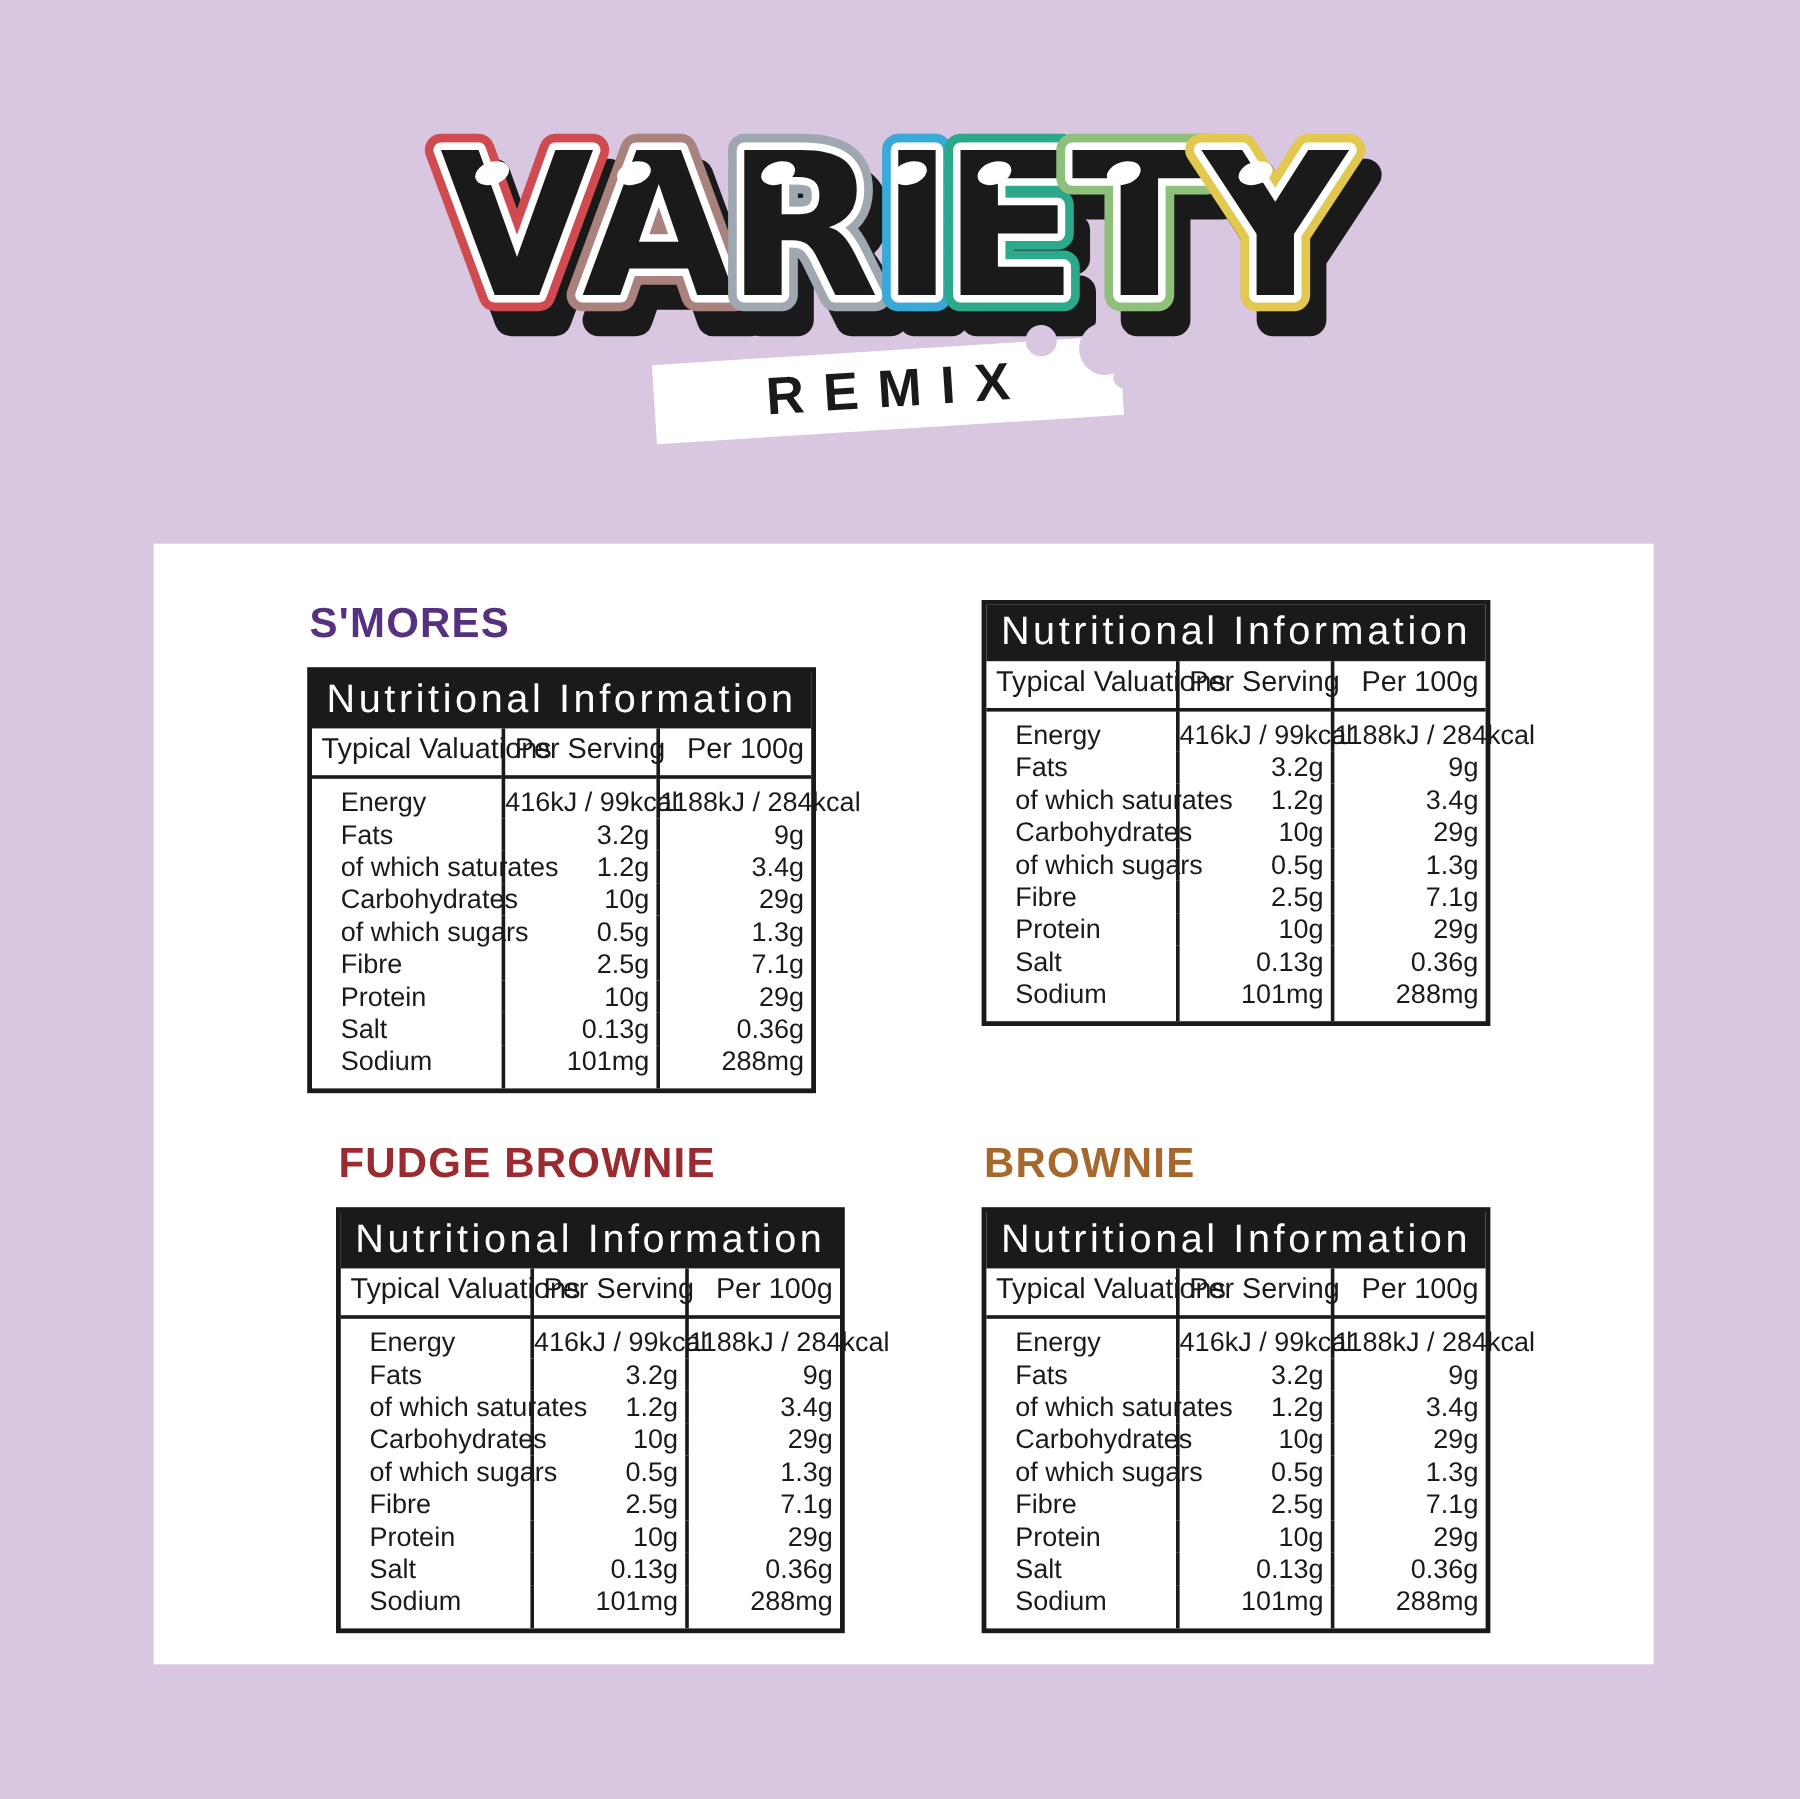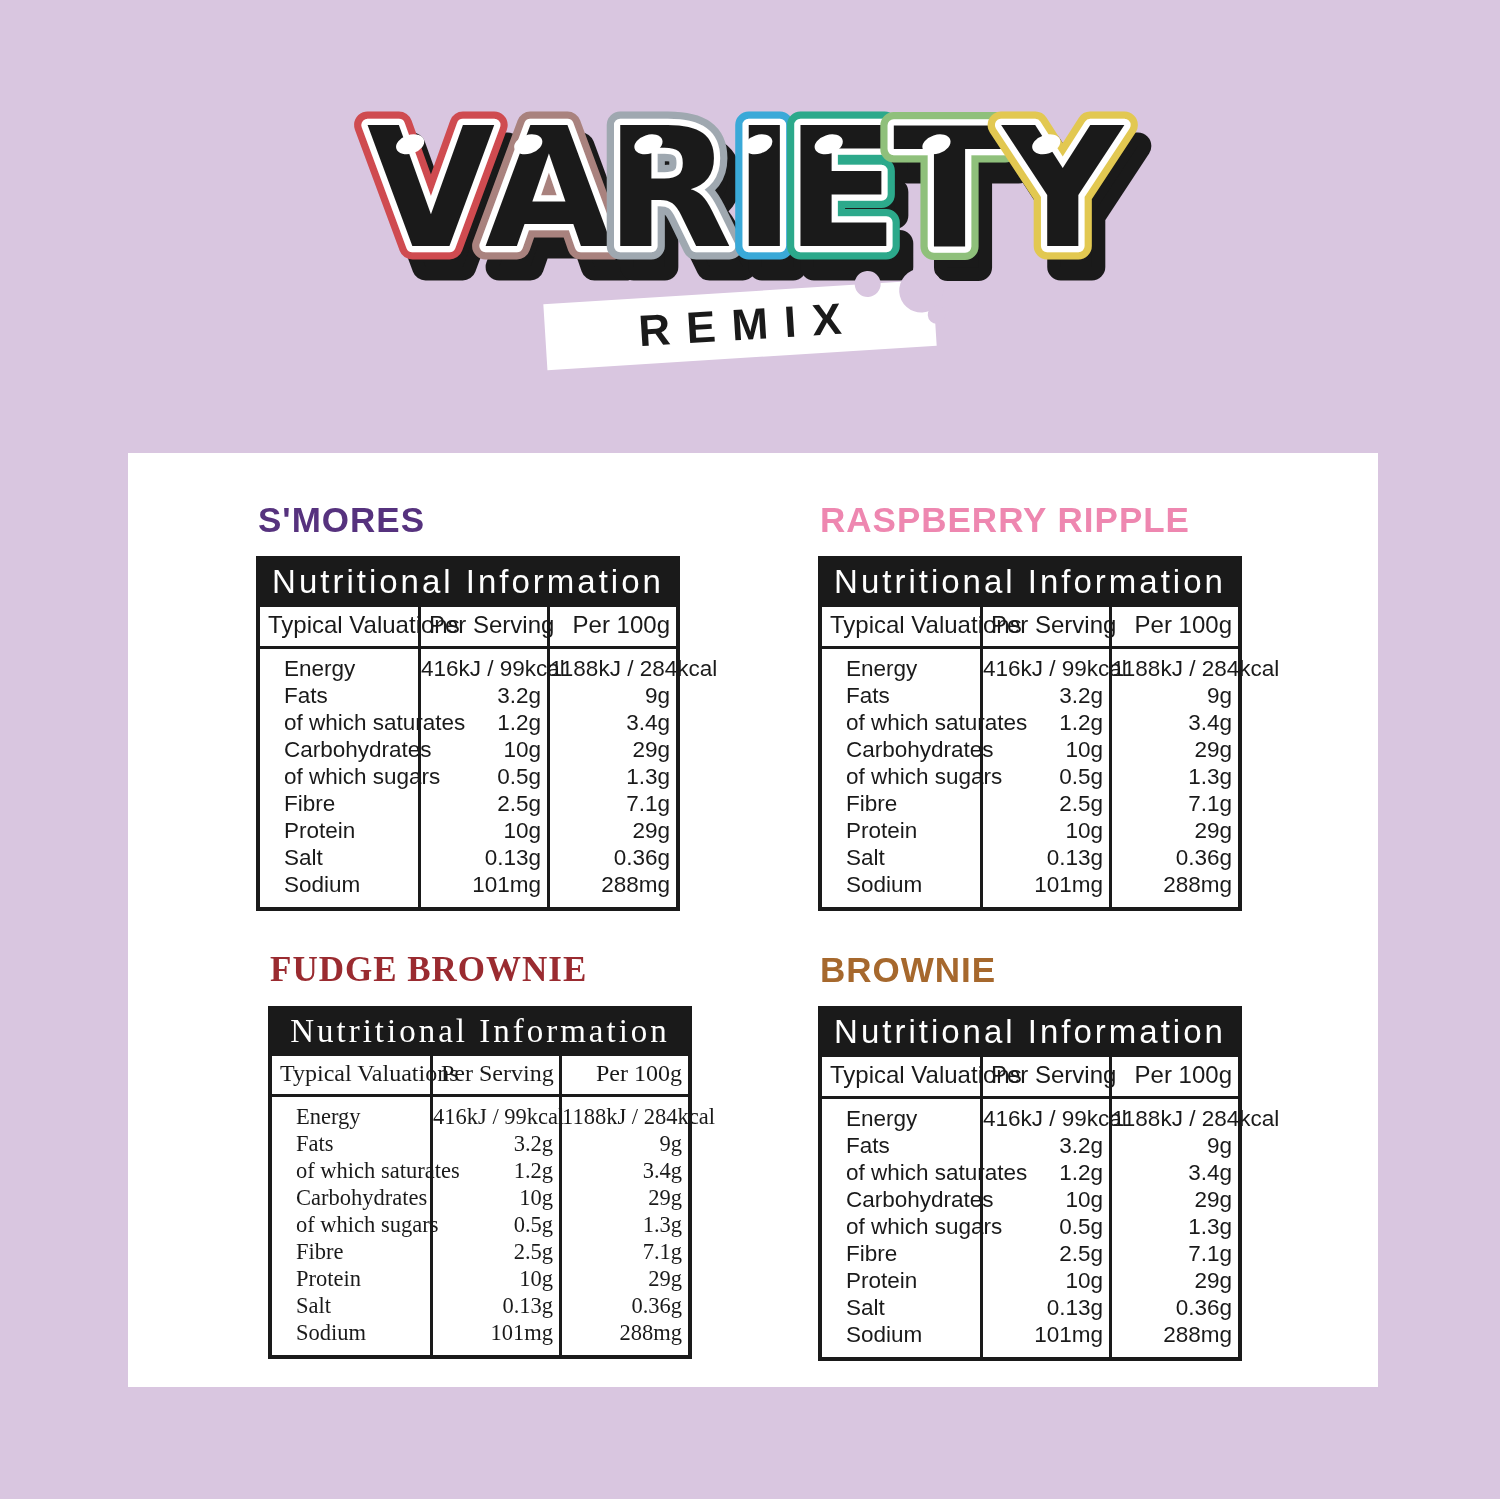--- a/index.html
+++ b/index.html
@@ -165,61 +165,60 @@
             <div class="c2">0.13g</div>
             <div class="c3">0.36g</div>
             <div class="c1 rb">Sodium</div>
             <div class="c2 rb">101mg</div>
             <div class="c3 rb">288mg</div>
           </div>
     </div>
   </div>
 
   <div class="section" style="left: 690px; top: 47px;">
-    <h2 class="flavor-heading" style="color: rgb(238, 135, 176);">RASPBERRY RIPPLE</h2>
-    <div class="nt-table">
-      <div class="nt-header">Nutritional Information</div>
-      <div class="nt-cols">
-        <div class="c1 col-h">Typical Valuations</div>
-        <div class="c2 col-h">Per Serving</div>
-        <div class="c3 col-h">Per 100g</div>
-      </div>
-      <div class="nt-body">
-            <div class="c1 rt">Energy</div>
-            <div class="c2 rt">416kJ / 99kcal</div>
-            <div class="c3 rt">1188kJ / 284kcal</div>
-            <div class="c1">Fats</div>
-            <div class="c2">3.2g</div>
-            <div class="c3">9g</div>
-            <div class="c1">of which saturates</div>
-            <div class="c2">1.2g</div>
-            <div class="c3">3.4g</div>
-            <div class="c1">Carbohydrates</div>
-            <div class="c2">10g</div>
-            <div class="c3">29g</div>
-            <div class="c1">of which sugars</div>
-            <div class="c2">0.5g</div>
-            <div class="c3">1.3g</div>
-            <div class="c1">Fibre</div>
-            <div class="c2">2.5g</div>
-            <div class="c3">7.1g</div>
-            <div class="c1">Protein</div>
-            <div class="c2">10g</div>
-            <div class="c3">29g</div>
-            <div class="c1">Salt</div>
-            <div class="c2">0.13g</div>
-            <div class="c3">0.36g</div>
-            <div class="c1 rb">Sodium</div>
-            <div class="c2 rb">101mg</div>
-            <div class="c3 rb">288mg</div>
-          </div>
-    </div>
-  </div>
-
-  <div class="section" style="left: 140px; top: 497px; font-family: Liberation Serif, serif;">
+    <div class="nt-table">
+      <div class="nt-header">Nutritional Information</div>
+      <div class="nt-cols">
+        <div class="c1 col-h">Typical Valuations</div>
+        <div class="c2 col-h">Per Serving</div>
+        <div class="c3 col-h">Per 100g</div>
+      </div>
+      <div class="nt-body">
+            <div class="c1 rt">Energy</div>
+            <div class="c2 rt">416kJ / 99kcal</div>
+            <div class="c3 rt">1188kJ / 284kcal</div>
+            <div class="c1">Fats</div>
+            <div class="c2">3.2g</div>
+            <div class="c3">9g</div>
+            <div class="c1">of which saturates</div>
+            <div class="c2">1.2g</div>
+            <div class="c3">3.4g</div>
+            <div class="c1">Carbohydrates</div>
+            <div class="c2">10g</div>
+            <div class="c3">29g</div>
+            <div class="c1">of which sugars</div>
+            <div class="c2">0.5g</div>
+            <div class="c3">1.3g</div>
+            <div class="c1">Fibre</div>
+            <div class="c2">2.5g</div>
+            <div class="c3">7.1g</div>
+            <div class="c1">Protein</div>
+            <div class="c2">10g</div>
+            <div class="c3">29g</div>
+            <div class="c1">Salt</div>
+            <div class="c2">0.13g</div>
+            <div class="c3">0.36g</div>
+            <div class="c1 rb">Sodium</div>
+            <div class="c2 rb">101mg</div>
+            <div class="c3 rb">288mg</div>
+          </div>
+    </div>
+  </div>
+
+  <div class="section" style="left: 152px; top: 497px;">
     <h2 class="flavor-heading" style="color: rgb(154, 43, 48);">FUDGE BROWNIE</h2>
     <div class="nt-table">
       <div class="nt-header">Nutritional Information</div>
       <div class="nt-cols">
         <div class="c1 col-h">Typical Valuations</div>
         <div class="c2 col-h">Per Serving</div>
         <div class="c3 col-h">Per 100g</div>
       </div>
       <div class="nt-body">
             <div class="c1 rt">Energy</div>

